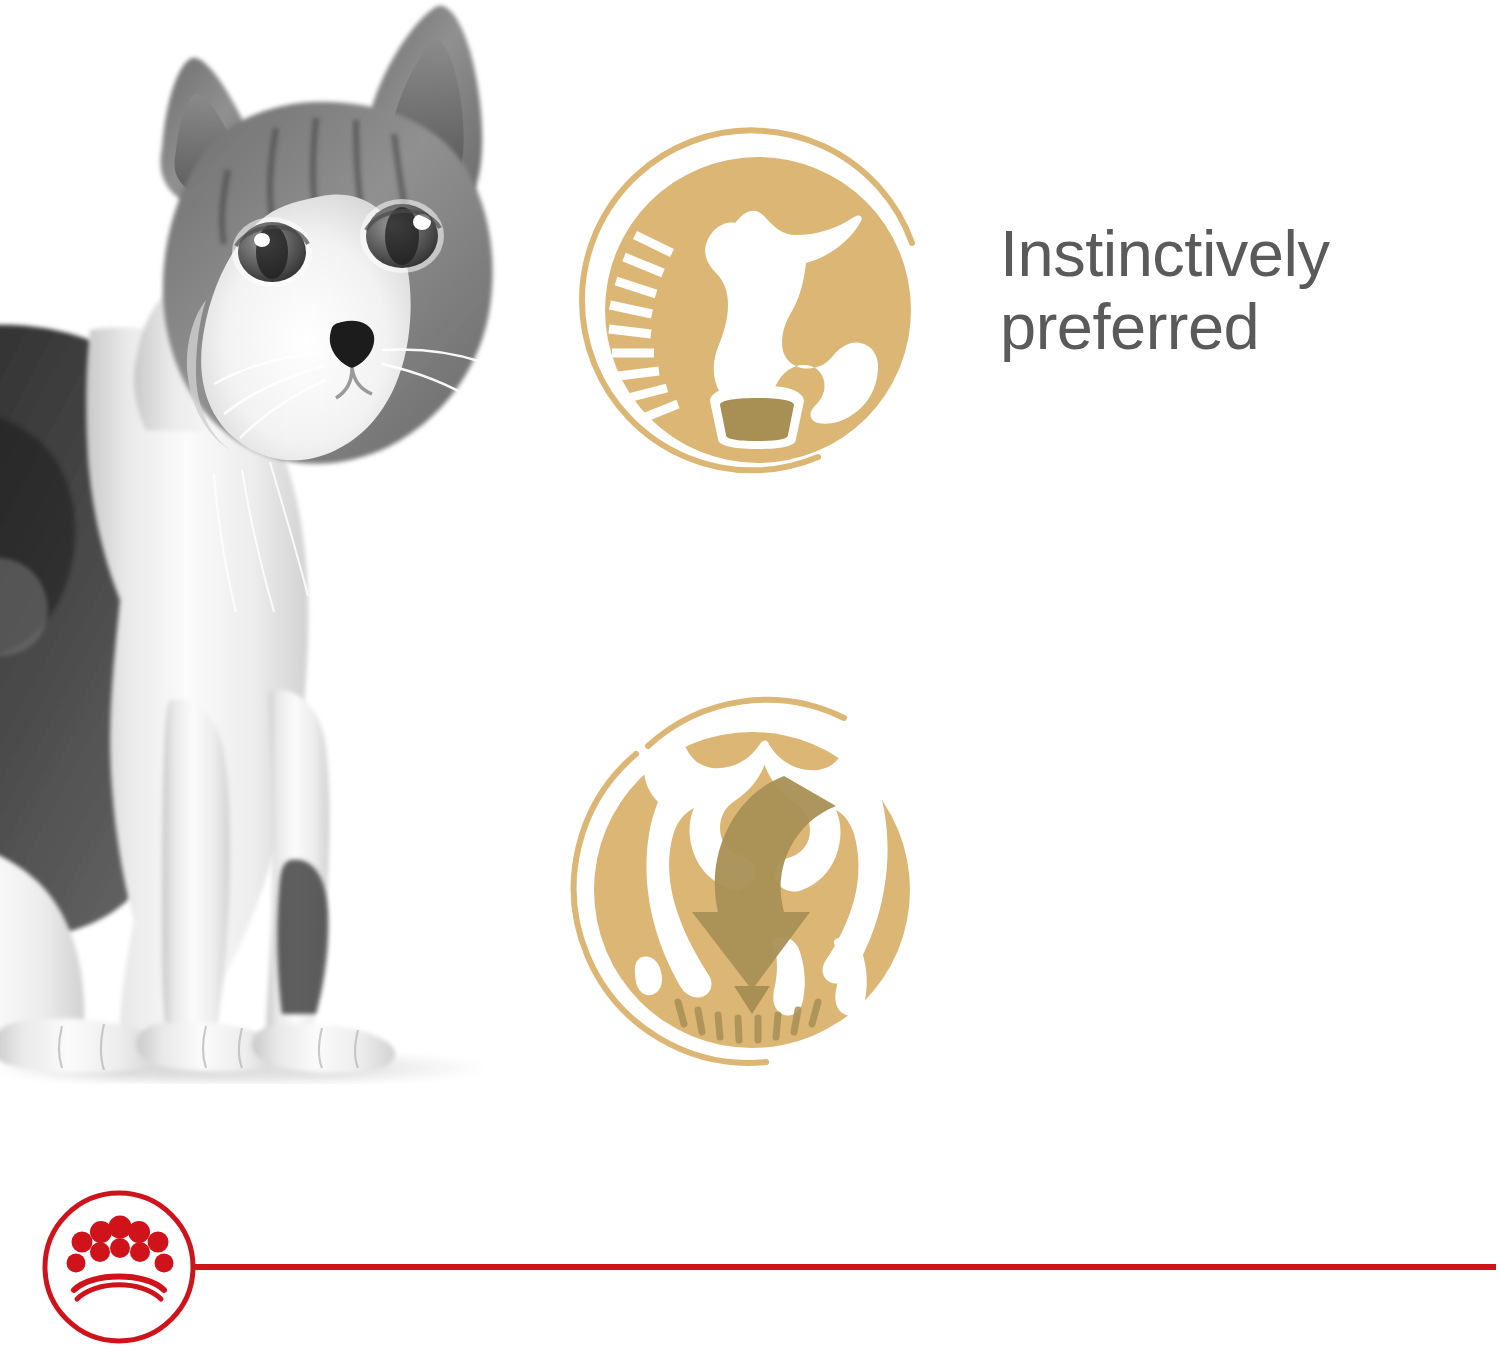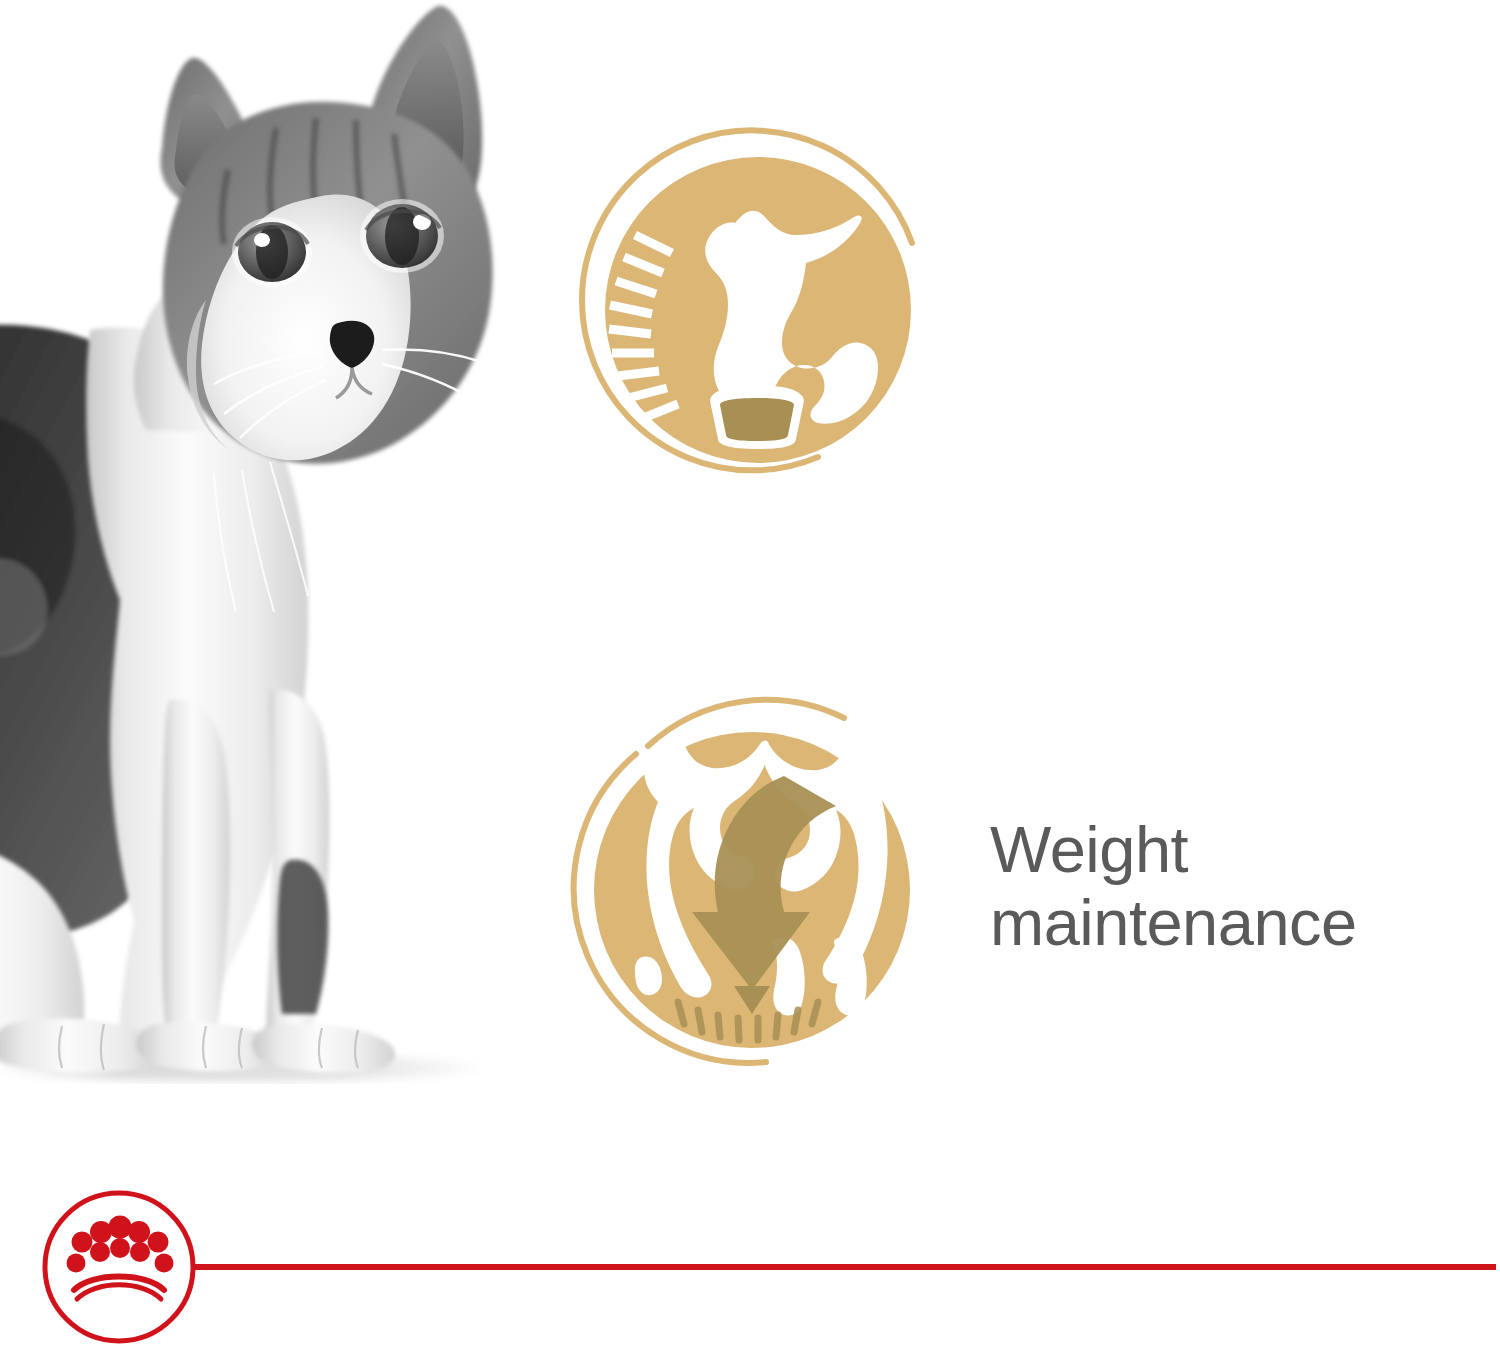--- a/index.html
+++ b/index.html
@@ -278,20 +278,22 @@
                  C236,284 244,290 244,296
                  L236,334 C236,340 226,344 198,344
                  C170,344 158,340 158,334 Z" fill="#ffffff"></path>
         <path d="M160,300 C160,296 172,293 197,293
                  C222,293 234,296 234,300
                  L228,330 C228,334 218,336 197,336
                  C176,336 166,334 166,330 Z" fill="#A89055"></path>
       </svg>
     </div>
 
+    <div class="feature-label label-1">Instinctively
+preferred</div>
   </div>
 
   <div class="feature feature-2">
 
     <div class="badge">
       <svg width="390" height="390" viewBox="0 0 390 390" xmlns="http://www.w3.org/2000/svg">
 
         <path d="M292,28 A175,175 0 0 0 96,56" fill="none" stroke="#DCB675" stroke-width="6" stroke-linecap="round"></path>
         <path d="M84,64 A175,175 0 0 0 214,372" fill="none" stroke="#DCB675" stroke-width="6" stroke-linecap="round"></path>
 
@@ -367,22 +369,20 @@
           <line x1="206" y1="328" x2="206" y2="350"></line>
           <line x1="226" y1="325" x2="224" y2="347"></line>
           <line x1="246" y1="320" x2="242" y2="342"></line>
           <line x1="266" y1="312" x2="260" y2="334"></line>
         </g>
 
         <path d="M182,296 L218,296 L200,324 Z" fill="#A89055"></path>
       </svg>
     </div>
 
-    <div class="feature-label label-2">Weight
-maintenance</div>
   </div>
 
   <div class="rc-footer">
     <svg width="1500" height="169" viewBox="0 0 1500 169" xmlns="http://www.w3.org/2000/svg">
 
       <line x1="188" y1="87" x2="1496" y2="87" stroke="#D0121B" stroke-width="6"></line>
 
       <circle cx="119" cy="87" r="74" fill="#ffffff" stroke="#D0121B" stroke-width="5"></circle>
 
       <g fill="#D0121B">

